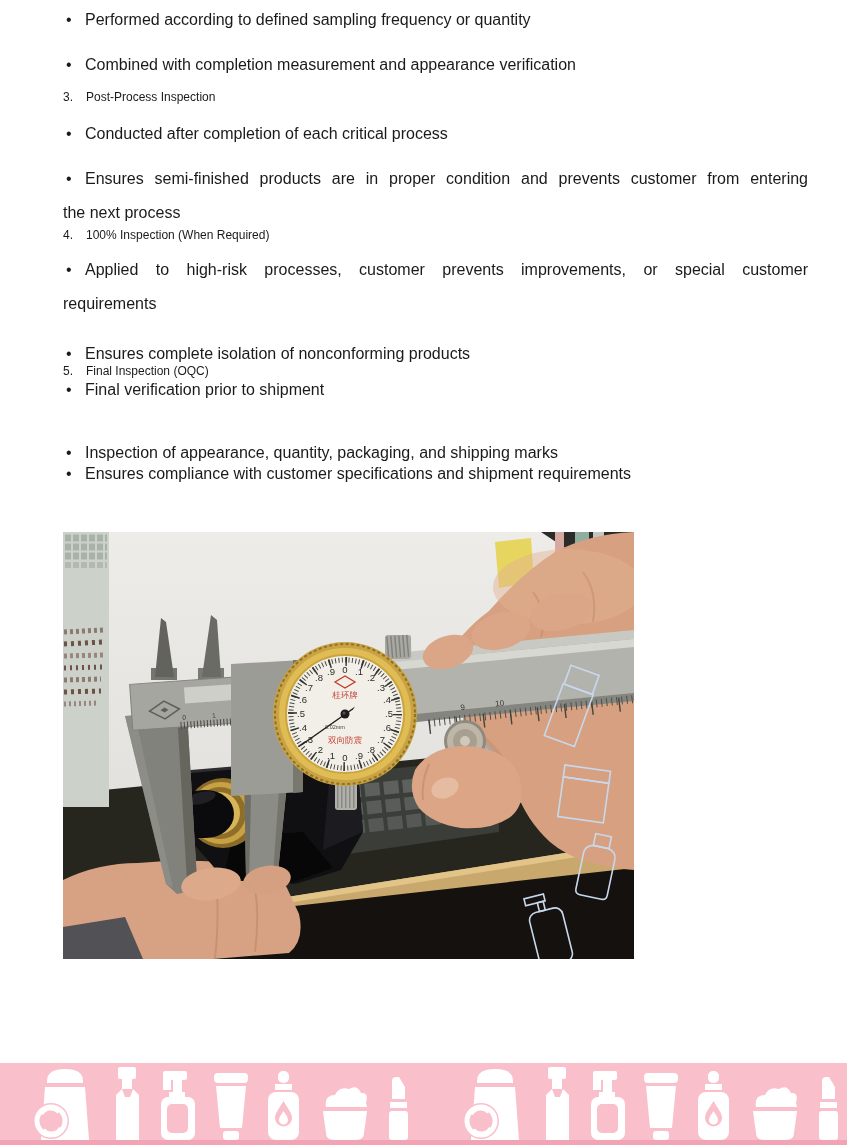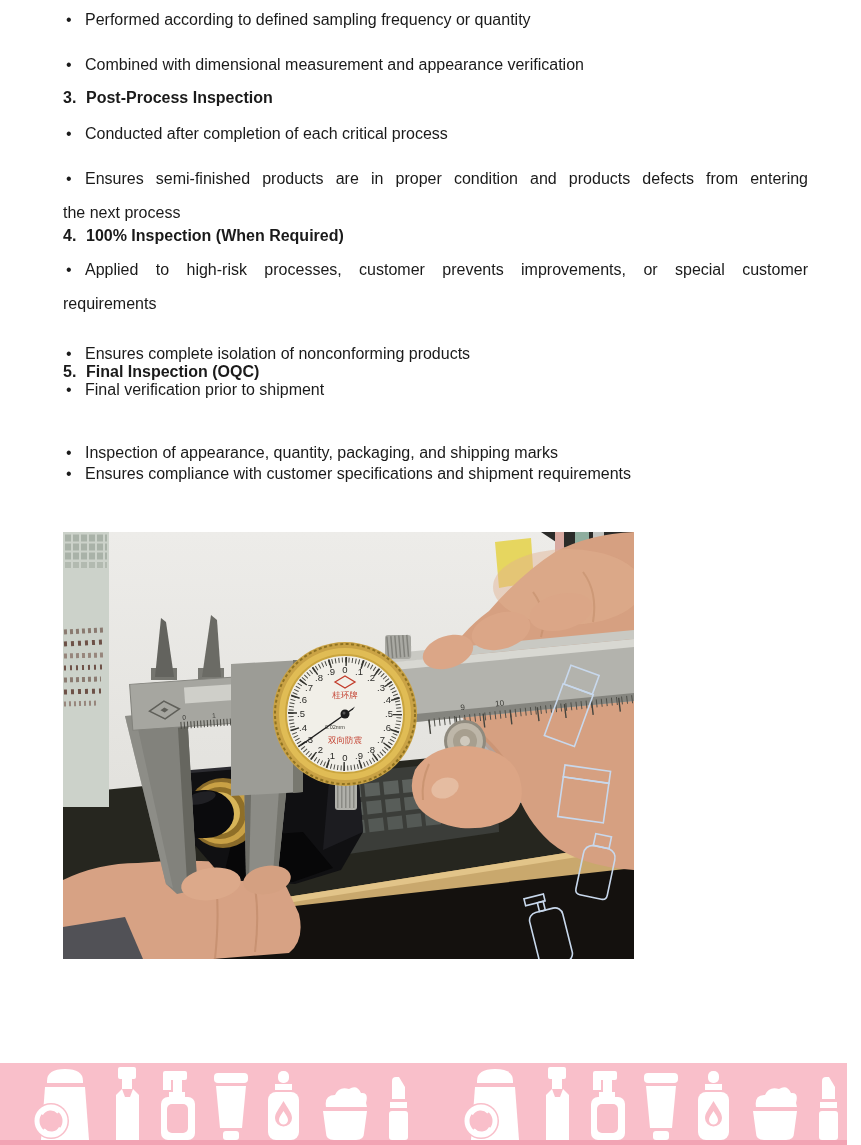--- a/index.html
+++ b/index.html
@@ -1,38 +1,38 @@
 <!DOCTYPE html>
 <html><head>
 <meta charset="utf-8">
 <style>
   html,body{margin:0;padding:0;background:#fff;}
   .page{position:relative;width:847px;height:1145px;background:#ffffff;
         font-family:"Liberation Sans",sans-serif;color:#1a1a1a;overflow:hidden;}
   .line{position:absolute;left:63px;width:745px;font-size:16px;line-height:19px;white-space:nowrap;}
   .line.j{white-space:normal;text-align:justify;text-align-last:justify;}
   .blt{display:inline-block;width:19px;padding-left:3px;}
-  .hd{font-weight:bold;font-size:16px;}
+  .hd{font-weight:normal;font-size:12px;}
   .hnum{display:inline-block;min-width:23px;}
   .photo{position:absolute;left:63px;top:532px;width:571px;height:427px;}
   .photo svg{display:block;}
   .footer{position:absolute;left:0;top:1063px;width:861px;height:82px;background:#f9bfca;}
   .fstrip{position:absolute;bottom:0;left:0;width:100%;height:5px;background:#f2a4b4;}
   svg text{font-family:"Liberation Sans",sans-serif;}
 </style>
 </head>
 <body>
 
 <div class="page">
 
   <div class="line" style="top:10px"><span class="blt">•</span><span>Performed according to defined sampling frequency or quantity</span></div>
-  <div class="line" style="top:55px"><span class="blt">•</span><span>Combined with dimensional measurement and appearance verification</span></div>
+  <div class="line" style="top:55px"><span class="blt">•</span><span>Combined with completion measurement and appearance verification</span></div>
   <div class="line hd" style="top:88px"><span class="hnum">3.</span><span>Post-Process Inspection</span></div>
   <div class="line" style="top:124px"><span class="blt">•</span><span>Conducted after completion of each critical process</span></div>
-  <div class="line j" style="top:169px"><span class="blt">•</span><span>Ensures semi-finished products are in proper condition and products defects from entering</span></div>
+  <div class="line j" style="top:169px"><span class="blt">•</span><span>Ensures semi-finished products are in proper condition and prevents customer from entering</span></div>
   <div class="line" style="top:203px"><span>the next process</span></div>
   <div class="line hd" style="top:226px"><span class="hnum">4.</span><span>100% Inspection (When Required)</span></div>
   <div class="line j" style="top:260px"><span class="blt">•</span><span>Applied to high-risk processes, customer prevents improvements, or special customer</span></div>
   <div class="line" style="top:294px"><span>requirements</span></div>
   <div class="line" style="top:344px"><span class="blt">•</span><span>Ensures complete isolation of nonconforming products</span></div>
   <div class="line hd" style="top:362px"><span class="hnum">5.</span><span>Final Inspection (OQC)</span></div>
   <div class="line" style="top:380px"><span class="blt">•</span><span>Final verification prior to shipment</span></div>
   <div class="line" style="top:443px"><span class="blt">•</span><span>Inspection of appearance, quantity, packaging, and shipping marks</span></div>
   <div class="line" style="top:464px"><span class="blt">•</span><span>Ensures compliance with customer specifications and shipment requirements</span></div>
 

